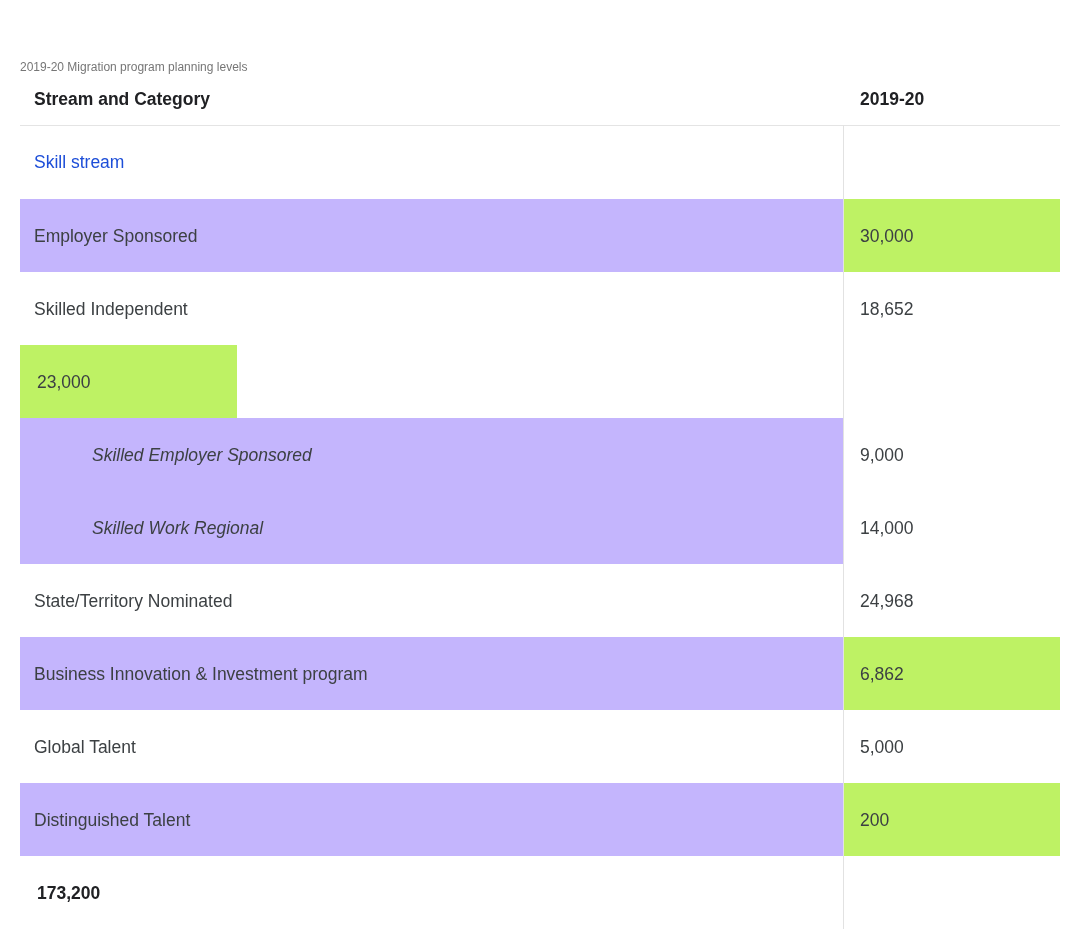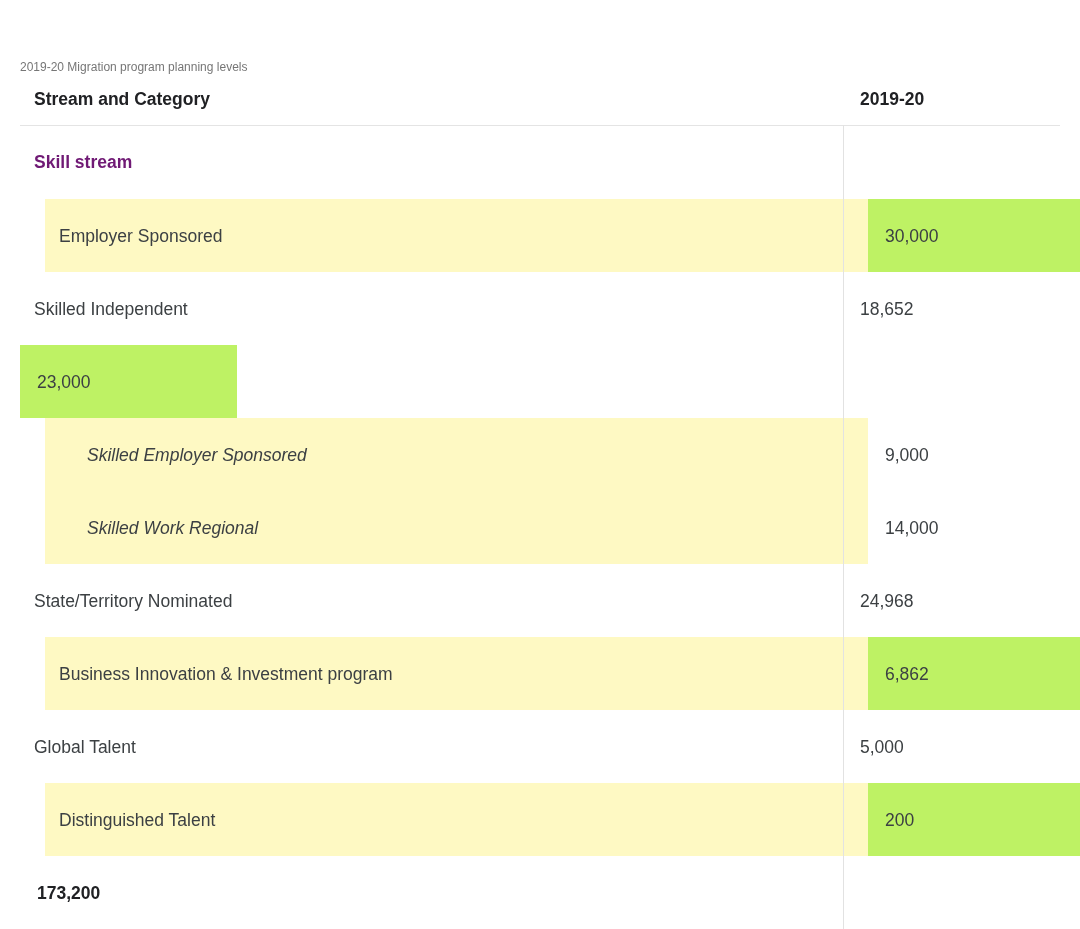--- a/index.html
+++ b/index.html
@@ -84,22 +84,22 @@
     position: absolute;
     left: 0;
     top: 53px;
     width: 1040px;
     height: 1px;
     background: #e4e4e4;
   }
 
   
   .row-section .cell-label {
-    font-weight: bold;
-    color: #701a75;
+    font-weight: normal;
+    color: #1d4ed8;
     height: 74px;
   }
   .row-section .cell-value {
     height: 74px;
   }
 
   
   .row-data .cell-label,
   .row-data .cell-value {
     height: 73px;
@@ -107,27 +107,27 @@
 
   
   .row-total .cell-label,
   .row-total .cell-value {
     font-weight: bold;
     color: #202124;
     height: 73px;
   }
 
   
-  .shade-label { background: #fef9c3; margin-left: 25px; }
+  .shade-label { background: #c4b5fd; }
   .shade-value { background: #bef264; }
 
   
   .sub .cell-label {
     font-style: italic;
-    padding-left: 42px;
+    padding-left: 72px;
   }
 
   
   .col-divider {
     position: absolute;
     left: 823px;
     top: 53px;
     width: 1px;
     height: 804px;
     background: #e2e2e2;

